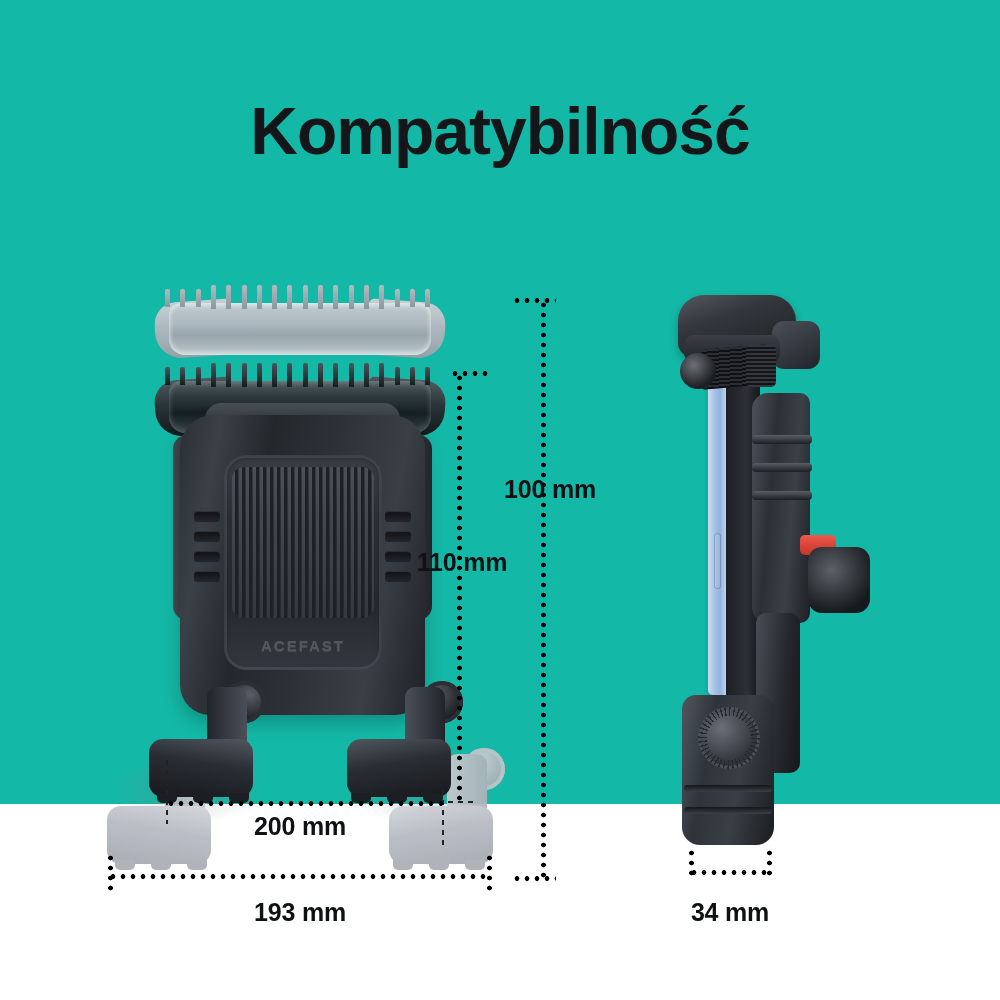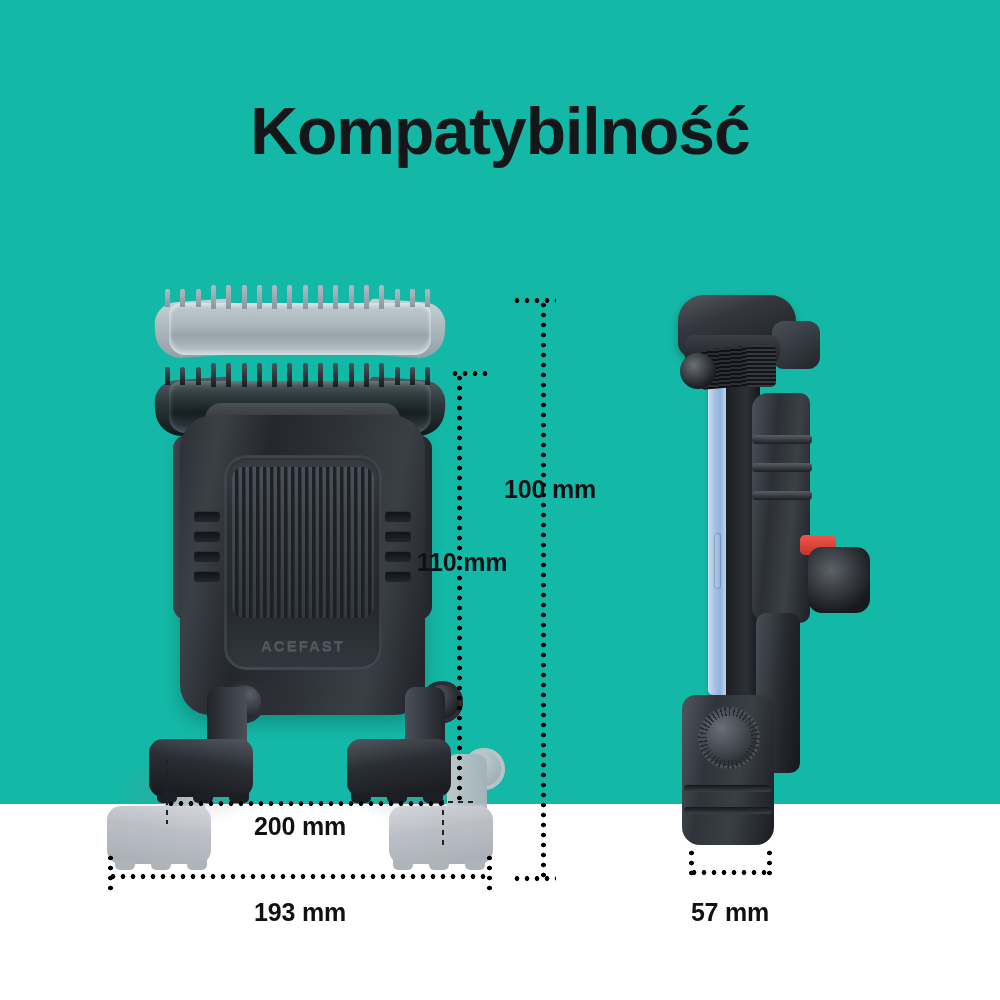--- a/index.html
+++ b/index.html
@@ -465,15 +465,15 @@
   <div class="dim-label center" style="left:300px;top:812px;">200 mm</div>
 
   <div class="dot-v" style="left:108px;top:853px;height:38px;"></div>
   <div class="dot-v" style="left:487px;top:853px;height:38px;"></div>
   <div class="dot-h" style="left:108px;top:874px;width:382px;"></div>
   <div class="dim-label center" style="left:300px;top:898px;">193 mm</div>
 
   <div class="dot-v" style="left:689px;top:848px;height:32px;"></div>
   <div class="dot-v" style="left:767px;top:848px;height:32px;"></div>
   <div class="dot-h" style="left:689px;top:870px;width:81px;"></div>
-  <div class="dim-label center" style="left:730px;top:898px;">57 mm</div>
+  <div class="dim-label center" style="left:730px;top:898px;">34 mm</div>
 
 </div>
 
 </body></html>

